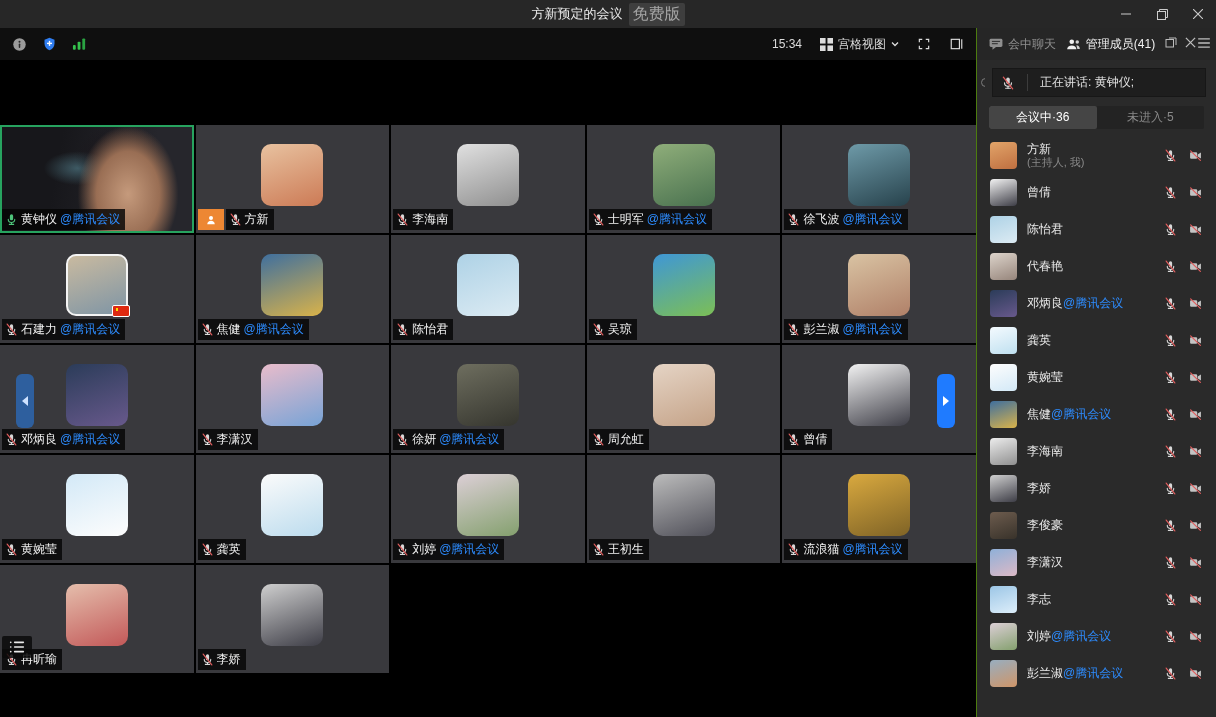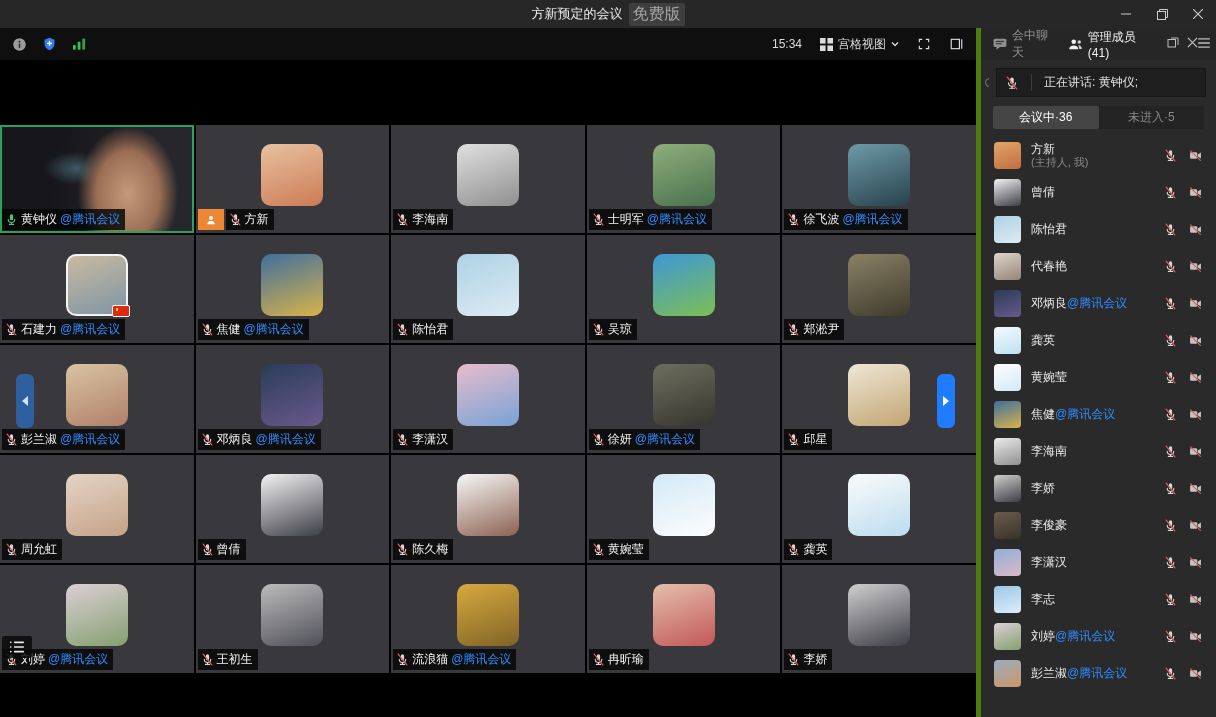--- a/index.html
+++ b/index.html
@@ -51,21 +51,21 @@
   .pager { position:absolute; width:18px; height:54px; top:314px; display:flex; align-items:center; justify-content:center; }
   .pager.left { left:16px; background:#2e5f9e; border-radius:6px; }
   .pager.right { right:21px; background:#1f7bff; border-radius:6px; }
   .tri-l { width:0; height:0; border-top:5px solid transparent; border-bottom:5px solid transparent; border-right:6px solid #cfe2ff; }
   .tri-r { width:0; height:0; border-top:5px solid transparent; border-bottom:5px solid transparent; border-left:6px solid #fff; }
 
   .list-toggle { position:absolute; left:2px; top:576px; width:30px; height:22px; background:rgba(10,10,10,.85);
     border-radius:2px; display:flex; align-items:center; justify-content:center; }
 
   
-  .sidebar { width:240px; background:#2a2a2a; display:flex; flex-direction:column; border-left:5px solid #4d7c0f; flex:none; }
+  .sidebar { width:240px; background:#2a2a2a; display:flex; flex-direction:column; border-left:1px solid #4d7c0f; flex:none; }
   .side-header { height:32px; background:#262626; display:flex; align-items:center; padding:0 6px 0 8px; font-size:12px; flex:none; }
   .side-tab { display:flex; align-items:center; gap:5px; padding:0 4px; }
   .side-tab.chat { color:#8f8f8f; }
   .side-tab.members { color:#f0f0f0; margin-left:auto; }
   .hdr-icons { display:flex; align-items:center; gap:8px; margin-left:6px; }
   .hdr-menu { margin-left:auto; }
 
   .speaking-row { margin:8px 10px 0 4px; display:flex; align-items:center; }
   .paren { width:9px; height:9px; border:1.5px solid #7d7d7d; border-radius:50%; clip-path:inset(-2px 55% -2px -2px); margin-right:2px; flex:none; }
   .speak-box { flex:1; height:29px; background:#1e1e1e; border:1px solid #171717; display:flex; align-items:center; gap:12px; padding:0 8px; }
@@ -349,39 +349,20 @@
                         <path d="M8 21h8"></path>
                       </g>
                       <line x1="4" y1="2" x2="20" y2="22" stroke="#e05d5d" stroke-width="2.2" stroke-linecap="round"></line>
                     </svg>
                   </span>
                   <span>吴琼</span>
                 </div>
               </div>
             </div>
             <div class="tile">
-              <div class="avatar" style="background: linear-gradient(160deg, rgb(138, 129, 101), rgb(63, 58, 44));"></div>
-              <div class="labelrow">
-                <div class="vlabel">
-                  <span class="mic">
-                    <svg width="13" height="13" viewBox="0 0 24 24">
-                      <rect x="9" y="2.5" width="6" height="11" rx="3" fill="#d8d8d8"></rect>
-                      <g fill="none" stroke="#d8d8d8" stroke-width="2" stroke-linecap="round">
-                        <path d="M6 11.5a6 6 0 0 0 12 0"></path>
-                        <path d="M12 17.5v3.5"></path>
-                        <path d="M8 21h8"></path>
-                      </g>
-                      <line x1="4" y1="2" x2="20" y2="22" stroke="#e05d5d" stroke-width="2.2" stroke-linecap="round"></line>
-                    </svg>
-                  </span>
-                  <span>郑淞尹</span>
-                </div>
-              </div>
-            </div>
-            <div class="tile">
               <div class="avatar" style="background: linear-gradient(160deg, rgb(217, 195, 163), rgb(176, 128, 104));"></div>
               <div class="labelrow">
                 <div class="vlabel">
                   <span class="mic">
                     <svg width="13" height="13" viewBox="0 0 24 24">
                       <rect x="9" y="2.5" width="6" height="11" rx="3" fill="#d8d8d8"></rect>
                       <g fill="none" stroke="#d8d8d8" stroke-width="2" stroke-linecap="round">
                         <path d="M6 11.5a6 6 0 0 0 12 0"></path>
                         <path d="M12 17.5v3.5"></path>
                         <path d="M8 21h8"></path>
@@ -447,39 +428,20 @@
                       </g>
                       <line x1="4" y1="2" x2="20" y2="22" stroke="#e05d5d" stroke-width="2.2" stroke-linecap="round"></line>
                     </svg>
                   </span>
                   <span>徐妍</span>
                   <span class="org">@腾讯会议</span>
                 </div>
               </div>
             </div>
             <div class="tile">
-              <div class="avatar" style="background: linear-gradient(160deg, rgb(239, 230, 214), rgb(194, 165, 114));"></div>
-              <div class="labelrow">
-                <div class="vlabel">
-                  <span class="mic">
-                    <svg width="13" height="13" viewBox="0 0 24 24">
-                      <rect x="9" y="2.5" width="6" height="11" rx="3" fill="#d8d8d8"></rect>
-                      <g fill="none" stroke="#d8d8d8" stroke-width="2" stroke-linecap="round">
-                        <path d="M6 11.5a6 6 0 0 0 12 0"></path>
-                        <path d="M12 17.5v3.5"></path>
-                        <path d="M8 21h8"></path>
-                      </g>
-                      <line x1="4" y1="2" x2="20" y2="22" stroke="#e05d5d" stroke-width="2.2" stroke-linecap="round"></line>
-                    </svg>
-                  </span>
-                  <span>邱星</span>
-                </div>
-              </div>
-            </div>
-            <div class="tile">
               <div class="avatar" style="background: linear-gradient(160deg, rgb(229, 212, 197), rgb(196, 162, 135));"></div>
               <div class="labelrow">
                 <div class="vlabel">
                   <span class="mic">
                     <svg width="13" height="13" viewBox="0 0 24 24">
                       <rect x="9" y="2.5" width="6" height="11" rx="3" fill="#d8d8d8"></rect>
                       <g fill="none" stroke="#d8d8d8" stroke-width="2" stroke-linecap="round">
                         <path d="M6 11.5a6 6 0 0 0 12 0"></path>
                         <path d="M12 17.5v3.5"></path>
                         <path d="M8 21h8"></path>
@@ -500,39 +462,20 @@
                       <rect x="9" y="2.5" width="6" height="11" rx="3" fill="#d8d8d8"></rect>
                       <g fill="none" stroke="#d8d8d8" stroke-width="2" stroke-linecap="round">
                         <path d="M6 11.5a6 6 0 0 0 12 0"></path>
                         <path d="M12 17.5v3.5"></path>
                         <path d="M8 21h8"></path>
                       </g>
                       <line x1="4" y1="2" x2="20" y2="22" stroke="#e05d5d" stroke-width="2.2" stroke-linecap="round"></line>
                     </svg>
                   </span>
                   <span>曾倩</span>
-                </div>
-              </div>
-            </div>
-            <div class="tile">
-              <div class="avatar" style="background: linear-gradient(160deg, rgb(247, 247, 247), rgb(140, 98, 82));"></div>
-              <div class="labelrow">
-                <div class="vlabel">
-                  <span class="mic">
-                    <svg width="13" height="13" viewBox="0 0 24 24">
-                      <rect x="9" y="2.5" width="6" height="11" rx="3" fill="#d8d8d8"></rect>
-                      <g fill="none" stroke="#d8d8d8" stroke-width="2" stroke-linecap="round">
-                        <path d="M6 11.5a6 6 0 0 0 12 0"></path>
-                        <path d="M12 17.5v3.5"></path>
-                        <path d="M8 21h8"></path>
-                      </g>
-                      <line x1="4" y1="2" x2="20" y2="22" stroke="#e05d5d" stroke-width="2.2" stroke-linecap="round"></line>
-                    </svg>
-                  </span>
-                  <span>陈久梅</span>
                 </div>
               </div>
             </div>
             <div class="tile">
               <div class="avatar" style="background: linear-gradient(160deg, rgb(211, 233, 247), rgb(253, 253, 253));"></div>
               <div class="labelrow">
                 <div class="vlabel">
                   <span class="mic">
                     <svg width="13" height="13" viewBox="0 0 24 24">
                       <rect x="9" y="2.5" width="6" height="11" rx="3" fill="#d8d8d8"></rect>

